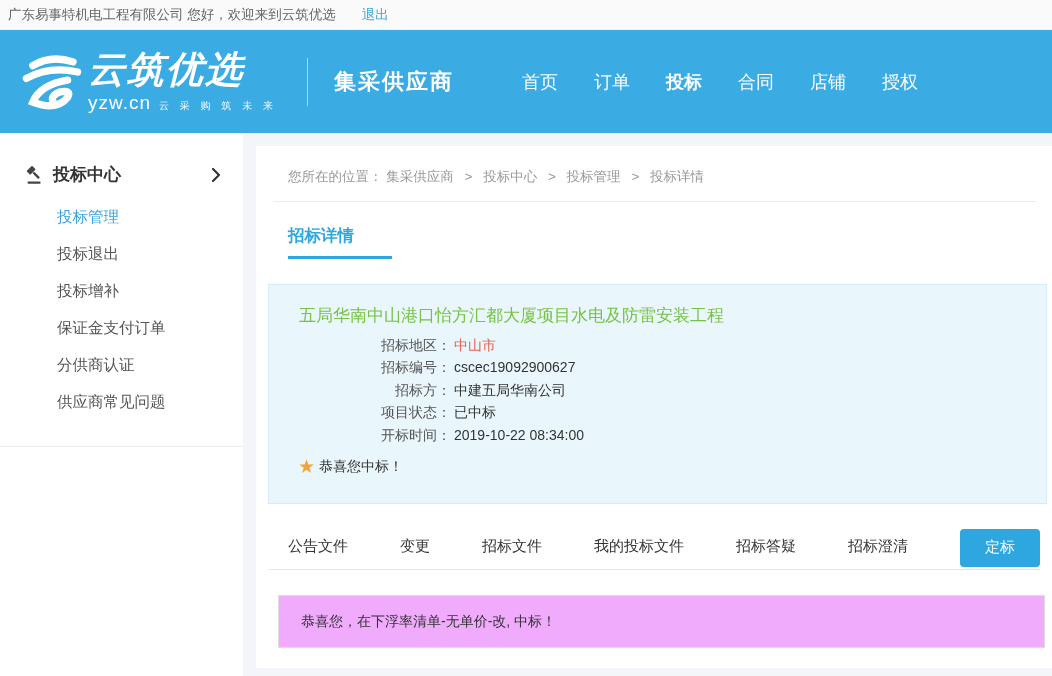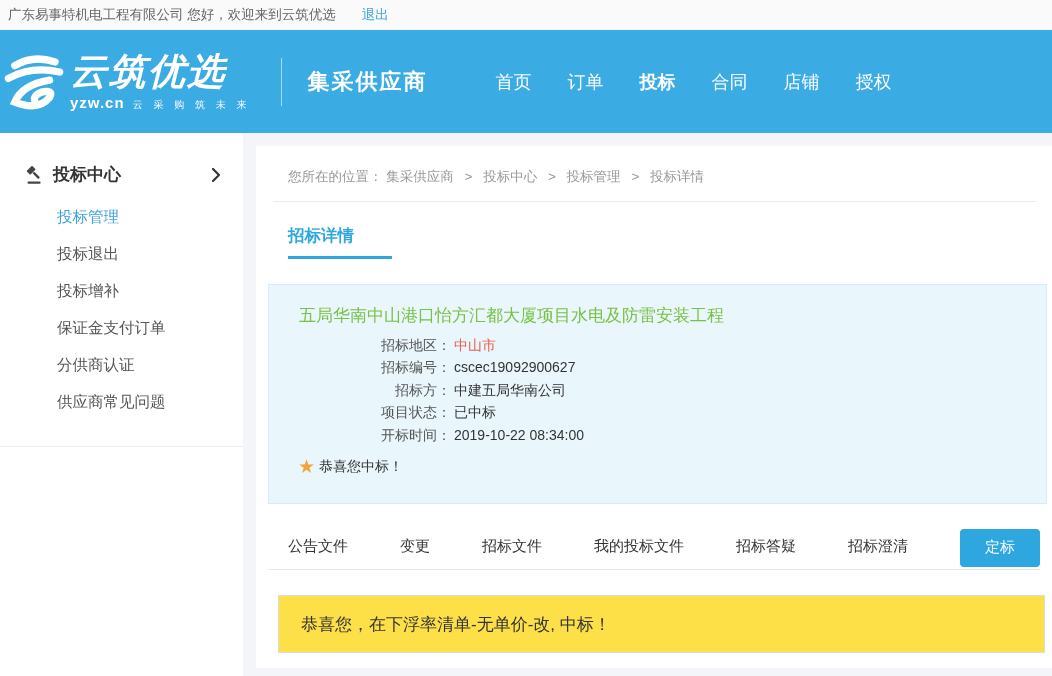--- a/index.html
+++ b/index.html
@@ -17,29 +17,29 @@
     position:absolute; left:0; top:0; width:1052px; height:30px;
     background:#fafafa; border-bottom:1px solid #f2f2f2;
     display:flex; align-items:center; padding-left:8px;
     font-size:13.5px; color:#666;
   }
   .topbar a.logout { color:#3ca3dd; text-decoration:none; margin-left:26px; cursor:pointer; }
 
   
   .header {
     position:absolute; left:0; top:30px; width:1052px; height:103px;
-    background:#3aabe3; display:flex; align-items:center; padding-left:2px;
+    background:#3aabe3; display:flex; align-items:center; padding-left:20px;
     color:#fff;
   }
   .logo { display:flex; align-items:center; cursor:pointer; }
   .logo-mark { width:64px; height:66px; margin-right:4px; }
   .brand-text { line-height:1; }
   .brand-name { font-size:37px; font-weight:bold; letter-spacing:2px; font-style:italic; }
   .brand-sub { margin-top:5px; display:flex; align-items:baseline; }
-  .brand-domain { font-size:15px; font-weight:bold; letter-spacing:1px; }
+  .brand-domain { font-size:19px; font-weight:normal; letter-spacing:1px; }
   .brand-slogan { font-size:10px; margin-left:8px; letter-spacing:4px; opacity:.95; }
   .header-divider { width:1px; height:48px; background:rgba(255,255,255,.55); margin:0 26px 0 30px; }
   .portal-name { font-size:22px; font-weight:bold; letter-spacing:2px; }
   .main-nav { display:flex; margin-left:50px; font-size:18px; }
   .main-nav .nav-item { margin:0 18px; cursor:pointer; white-space:nowrap; }
   .main-nav .nav-item.active { font-weight:bold; }
 
   
   .sidebar {
     position:absolute; left:0; top:133px; width:243px; height:543px;
@@ -100,22 +100,22 @@
   }
   .tab { font-size:15px; color:#333; padding:11px 0 13px; cursor:pointer; white-space:nowrap; }
   .tab-btn {
     background:#2ea7e0; color:#fff; font-size:15px;
     border:none; border-radius:4px; padding:0 25px; height:38px;
     cursor:pointer; font-family:Liberation Mono, monospace;
   }
 
   
   .message-box {
-    margin:25px 7px 0 22px; border:1px solid #ddd; background:#fde047;
-    padding:17px 20px 16px 22px; font-size:17px; color:#333;
+    margin:25px 7px 0 22px; border:1px solid #ddd; background:#f0abfc;
+    padding:17px 20px 16px 22px; font-size:14px; color:#333;
   }
 </style>
 </head>
 <body>
 
 <div class="page">
 
   <div class="topbar">
     <span>广东易事特机电工程有限公司 您好，欢迎来到云筑优选</span>
     <a class="logout">退出</a>

